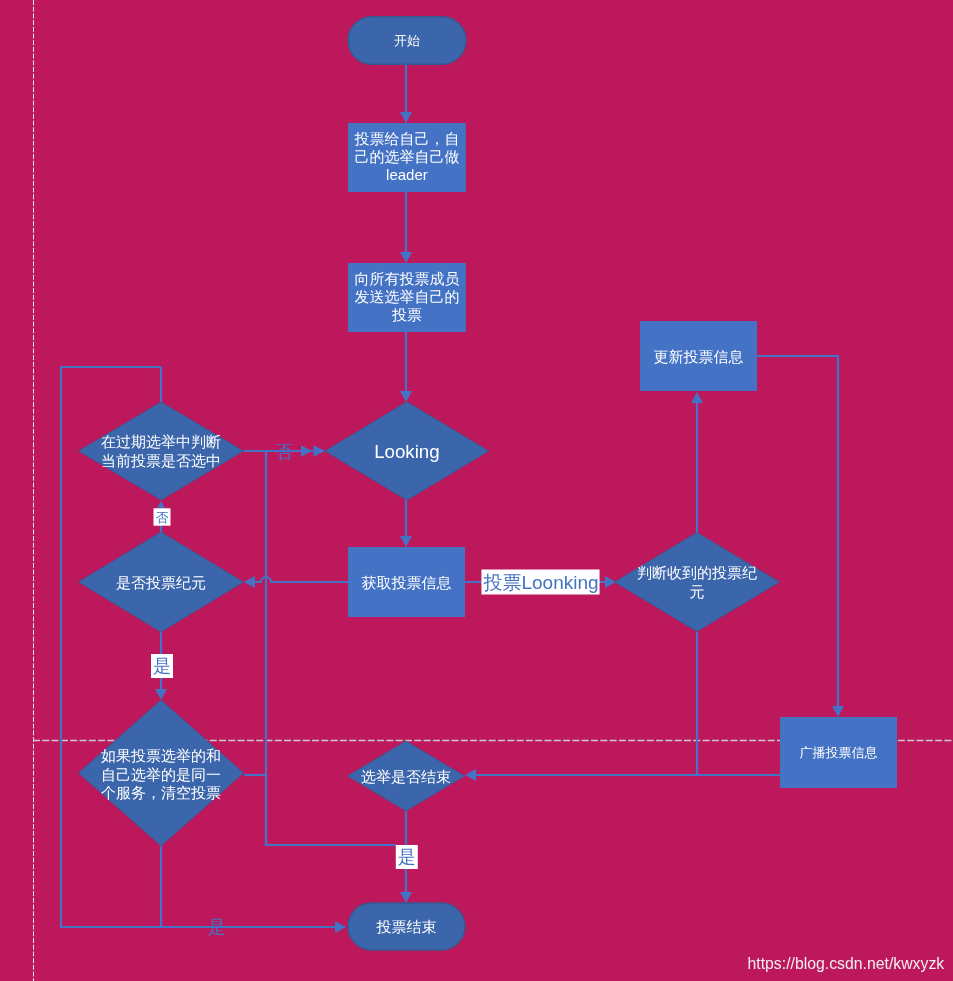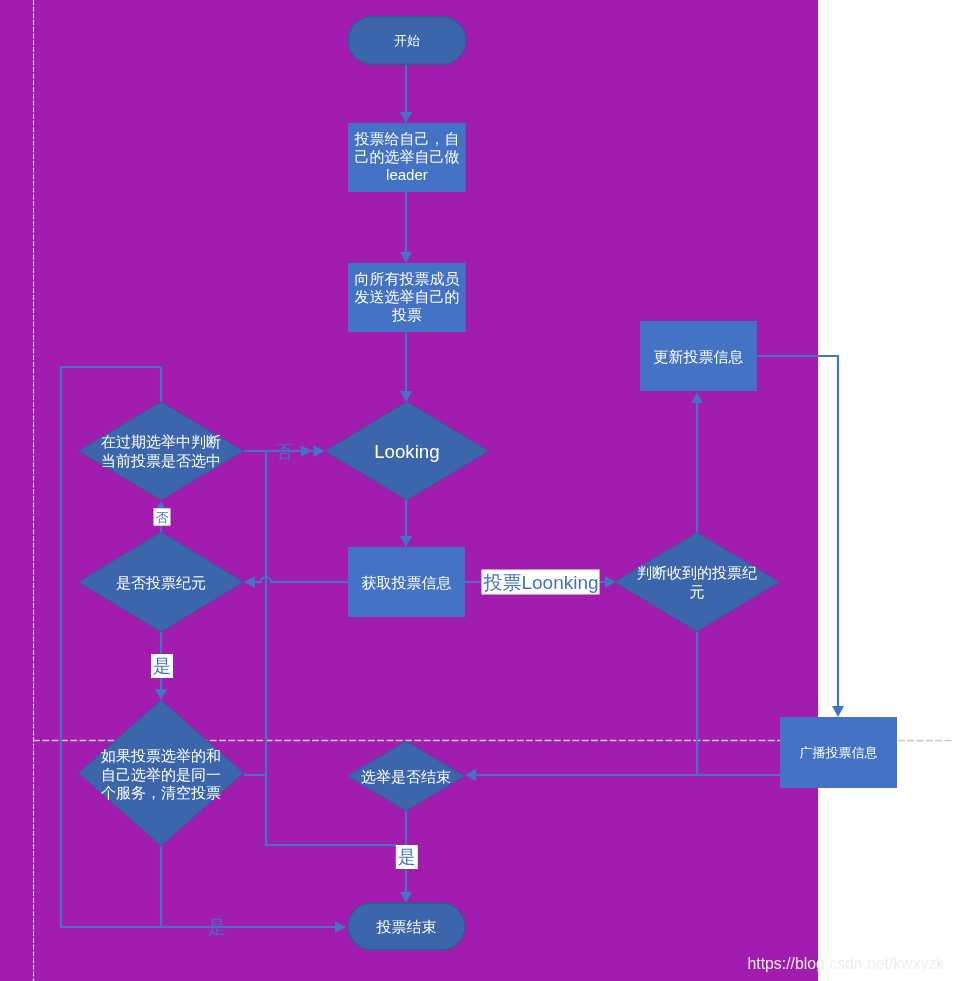--- a/index.html
+++ b/index.html
@@ -1,19 +1,19 @@
 <!DOCTYPE html>
 <html><head>
 <meta charset="utf-8">
 <title>Zookeeper leader election flowchart</title>
 <style>
   html,body{margin:0;padding:0;background:#ffffff;}
   body{width:953px;height:981px;overflow:hidden;
        font-family:"Liberation Sans",sans-serif;}
-  #canvas{position:relative;width:818px;height:981px;background:#a21caf;}
+  #canvas{position:relative;width:953px;height:981px;background:#be185d;}
   svg#diagram{position:absolute;left:0;top:0;width:953px;height:981px;
               font-family:"Liberation Sans",sans-serif;}
   svg#diagram text{font-family:"Liberation Sans",sans-serif;}
   [data-name="node-label"]{text-anchor:middle;dominant-baseline:central;}
   [data-name="edge-label-text"]{text-anchor:middle;dominant-baseline:central;}
   [data-name="watermark-text"]{text-anchor:start;}
   [data-name="connector-line"]{fill:none;stroke-linecap:butt;stroke-linejoin:miter;}
 </style>
 </head>
 <body>

